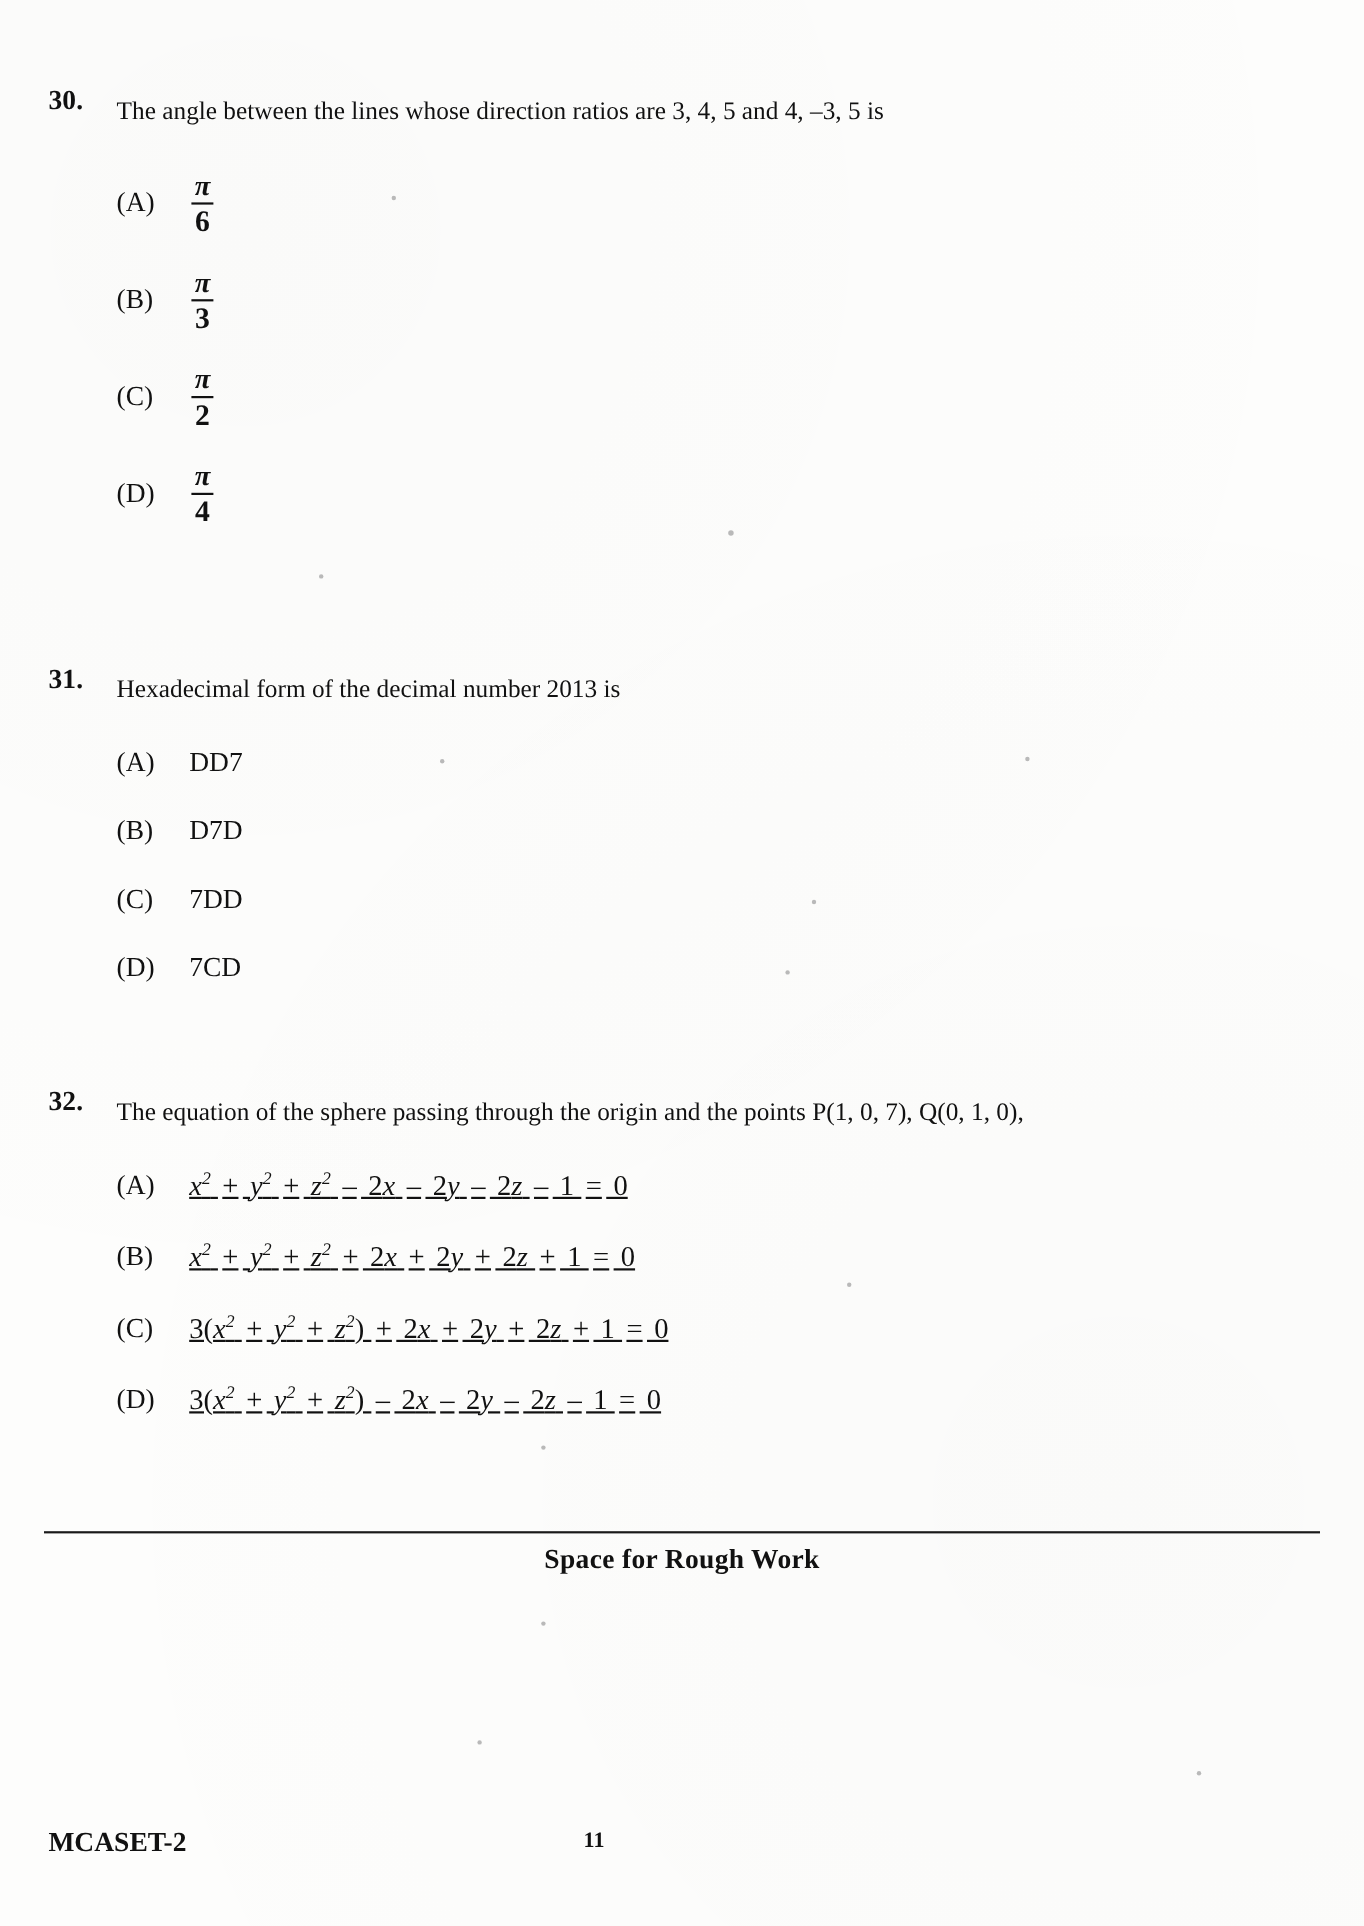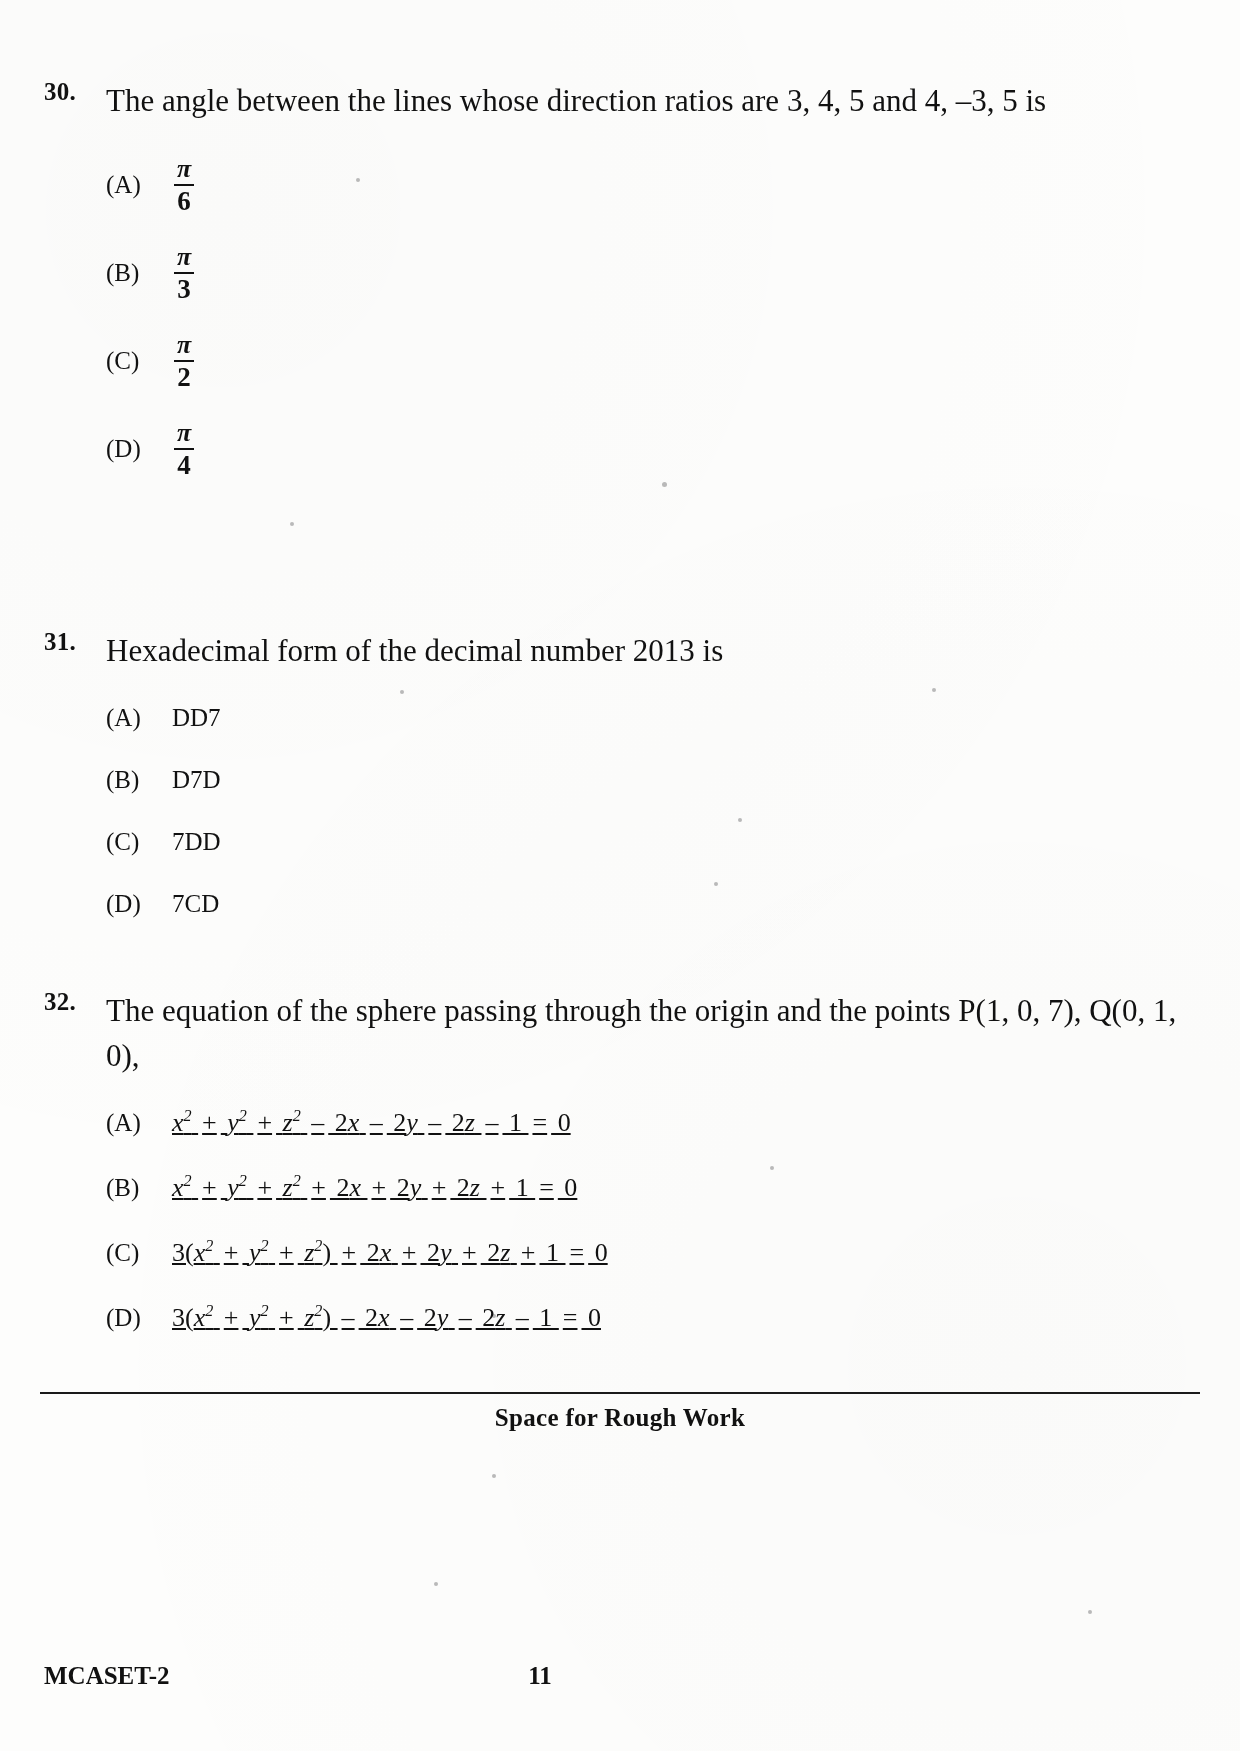--- a/index.html
+++ b/index.html
@@ -46,21 +46,21 @@
     align-items: flex-start;
   }
   .q-num {
     font-weight: bold;
     font-size: 25px;
     width: 62px;
     flex: 0 0 62px;
     letter-spacing: 0.2px;
   }
   .q-text {
-    font-size: 31px;
+    font-size: 23px;
     line-height: 45px;
     flex: 1 1 auto;
   }
   .q-text-line2 {
     font-size: 25px;
     line-height: 45px;
     margin-left: 62px;
   }
 
   .options {
@@ -158,21 +158,21 @@
     font-weight: bold;
     font-size: 25px;
   }
   .footer-center {
     position: absolute;
     left: 0;
     width: 1080px;
     top: 1662px;
     text-align: center;
     font-weight: bold;
-    font-size: 25px;
+    font-size: 20px;
   }
 
   
   .speck {
     position: absolute;
     background: #b9b9b9;
     border-radius: 50%;
     pointer-events: none;
   }
 </style>
@@ -245,21 +245,21 @@
               <span class="num">π</span>
               <span class="bar"></span>
               <span class="den">4</span>
             </span>
           </div>
         </div>
 
       </div>
     </div>
 
-    <div class="question" style="top:628px;">
+    <div class="question" style="top:604px;">
       <div class="q-head">
         <div class="q-num">31.</div>
         <div class="q-text">Hexadecimal  form of the decimal number 2013 is</div>
       </div>
 
       <div class="options" style="margin-top:14px;">
 
         <div class="option option-plain">
           <div class="opt-label">(A)</div>
           <div class="opt-body">DD7</div>

